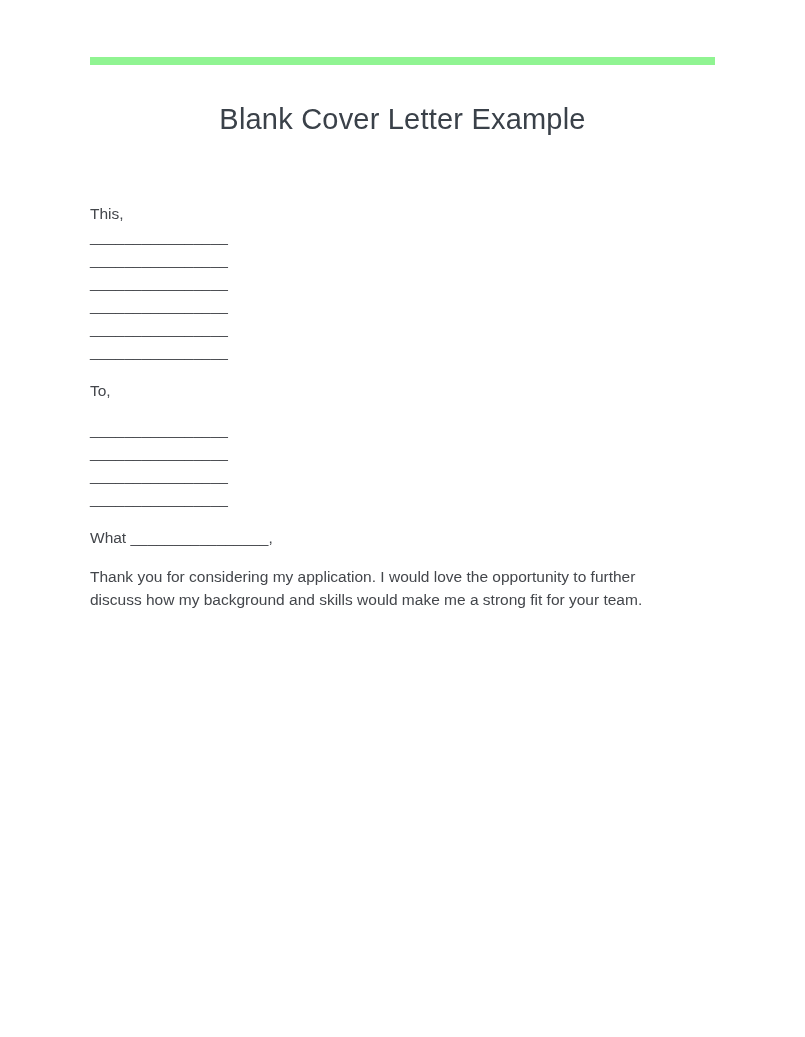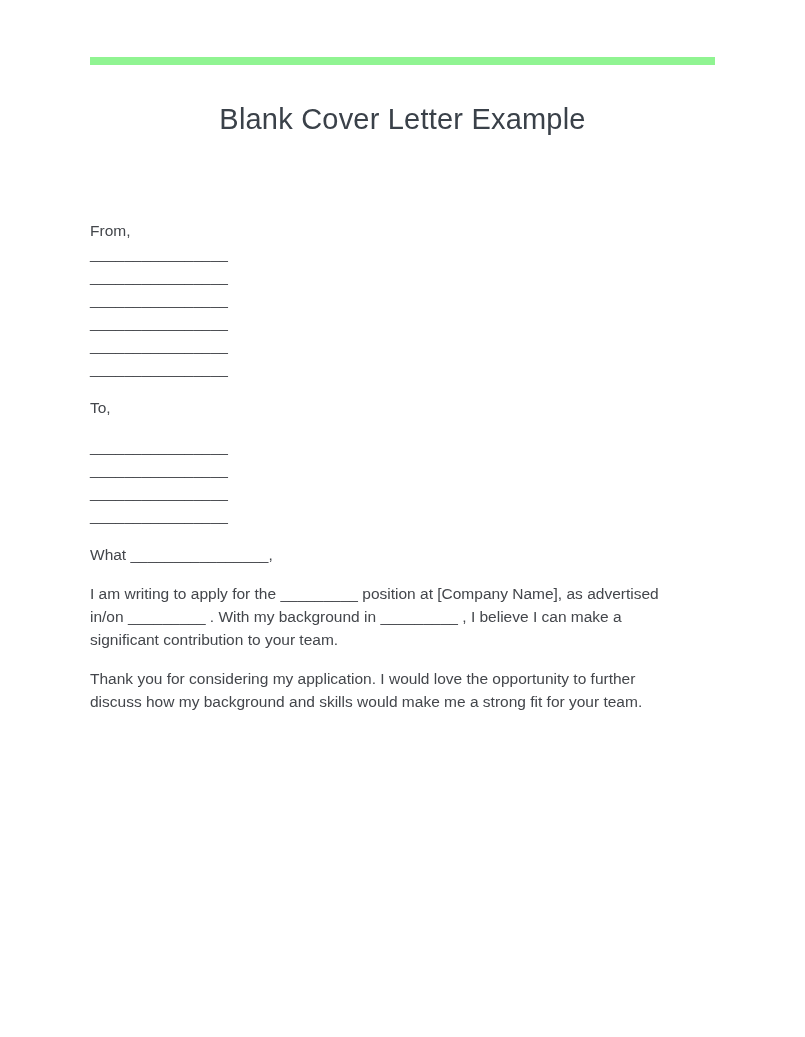--- a/index.html
+++ b/index.html
@@ -14,21 +14,21 @@
     background: #ffffff;
     font-family: "Liberation Sans", sans-serif;
     overflow: hidden;
   }
   .accent-bar {
     margin: 57px 90px 0 90px;
     height: 8px;
     background: #90f492; 
   }
   .title {
-    margin: 37px 90px 83px 90px;
+    margin: 37px 90px 66px 90px;
     font-size: 29px;
     font-weight: 400;
     line-height: 34px;
     text-align: center;
     color: #3a4149; 
     letter-spacing: 0.2px;
   }
   .letter {
     margin: 0 90px;
     color: #43464b; 
@@ -43,32 +43,29 @@
     margin-top: 0;
   }
 </style>
 </head>
 <body>
 
 <div class="page">
   <div class="accent-bar"></div>
   <h1 class="title">Blank Cover Letter Example</h1>
   <div class="letter">
-    <p class="block">From,
+    <p class="block">This,
 ________________
 ________________
 ________________
 ________________
 ________________
 ________________</p>
     <p class="block">To,</p>
     <p class="block">________________
 ________________
 ________________
 ________________</p>
     <p class="block">What ________________,</p>
-    <p class="block">I am writing to apply for the _________ position at [Company Name], as advertised
-in/on _________ . With my background in _________ , I believe I can make a
-significant contribution to your team.</p>
     <p class="block">Thank you for considering my application. I would love the opportunity to further
 discuss how my background and skills would make me a strong fit for your team.</p>
   </div>
 </div>
 
 </body></html>

